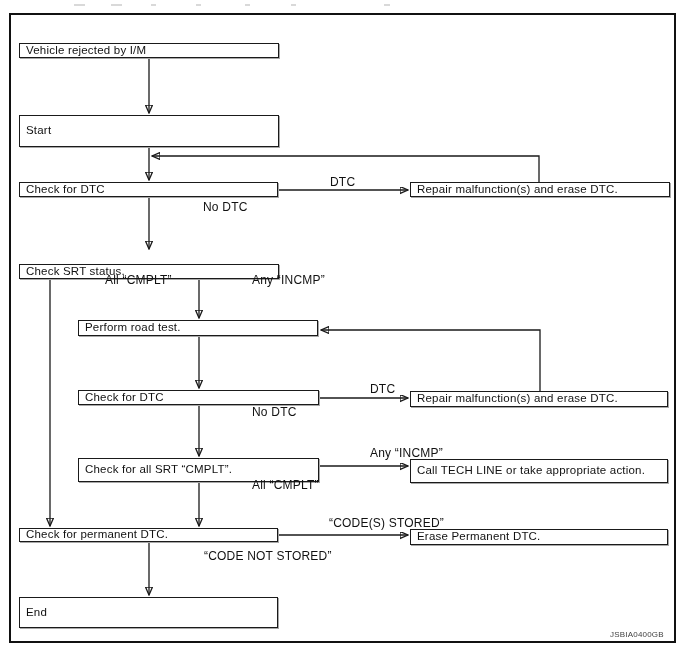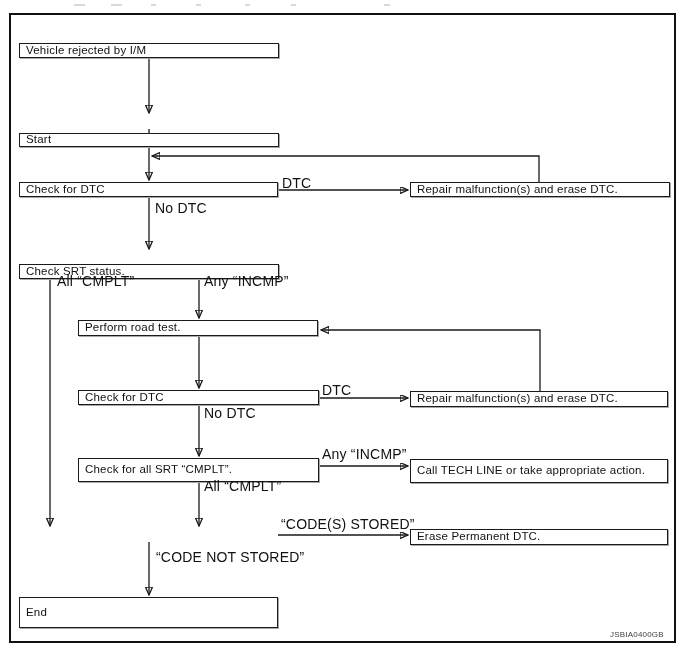--- a/index.html
+++ b/index.html
@@ -60,24 +60,25 @@
     align-items: center;
     padding: 0 0 0 6px;
     font-size: 11.5px;
     letter-spacing: 0.2px;
     white-space: nowrap;
     line-height: 1;
   }
   
   .lbl {
     position: absolute;
-    font-size: 14px;
+    font-size: 12px;
     letter-spacing: 0.2px;
     white-space: nowrap;
     line-height: 1;
+    margin-left: 48px;
   }
   .watermark {
     position: absolute;
     left: 610px;
     top: 630px;
     font-size: 8px;
     letter-spacing: 0.2px;
     color: #3f3f3f;
   }
 </style>
@@ -116,38 +117,39 @@
     <path d="M540,391 V330 H321" marker-end="url(#arw)"></path>
     <path d="M199,405 V456" marker-end="url(#arw)"></path>
     <path d="M319,466 H408" marker-end="url(#arw)"></path>
     <path d="M199,474 V526" marker-end="url(#arw)"></path>
     <path d="M278,535 H408" marker-end="url(#arw)"></path>
     <path d="M149,542 V595" marker-end="url(#arw)"></path>
   </svg>
 
   <div class="node" style="left:19px;top:43px;width:260px;height:15px">Vehicle rejected by I/M</div>
 
-  <div class="node" style="left:19px;top:133px;width:260px;height:14px">Start</div>
+  <div class="node" style="left:19px;top:115px;width:260px;height:32px">Start</div>
 
   <div class="node" style="left:19px;top:182px;width:259px;height:15px">Check for DTC</div>
 
   <div class="node" style="left:410px;top:182px;width:260px;height:15px">Repair malfunction(s) and erase DTC.</div>
 
   <div class="node" style="left:19px;top:264px;width:260px;height:15px">Check SRT status.</div>
 
   <div class="node" style="left:78px;top:320px;width:240px;height:16px">Perform road test.</div>
 
   <div class="node" style="left:78px;top:390px;width:241px;height:15px">Check for DTC</div>
 
   <div class="node" style="left:410px;top:391px;width:258px;height:16px">Repair malfunction(s) and erase DTC.</div>
 
   <div class="node" style="left:78px;top:458px;width:241px;height:24px">Check for all SRT “CMPLT”.</div>
 
   <div class="node" style="left:410px;top:459px;width:258px;height:24px">Call TECH LINE or take appropriate action.</div>
 
+  <div class="node" style="left:19px;top:528px;width:259px;height:14px">Check for permanent DTC.</div>
 
   <div class="node" style="left:410px;top:529px;width:258px;height:16px">Erase Permanent DTC.</div>
 
   <div class="node" style="left:19px;top:597px;width:259px;height:31px">End</div>
 
   <div class="lbl" style="left:282px;top:176px">DTC</div>
   <div class="lbl" style="left:155px;top:201px">No DTC</div>
   <div class="lbl" style="left:57px;top:274px">All “CMPLT”</div>
   <div class="lbl" style="left:204px;top:274px">Any “INCMP”</div>
   <div class="lbl" style="left:322px;top:383px">DTC</div>

